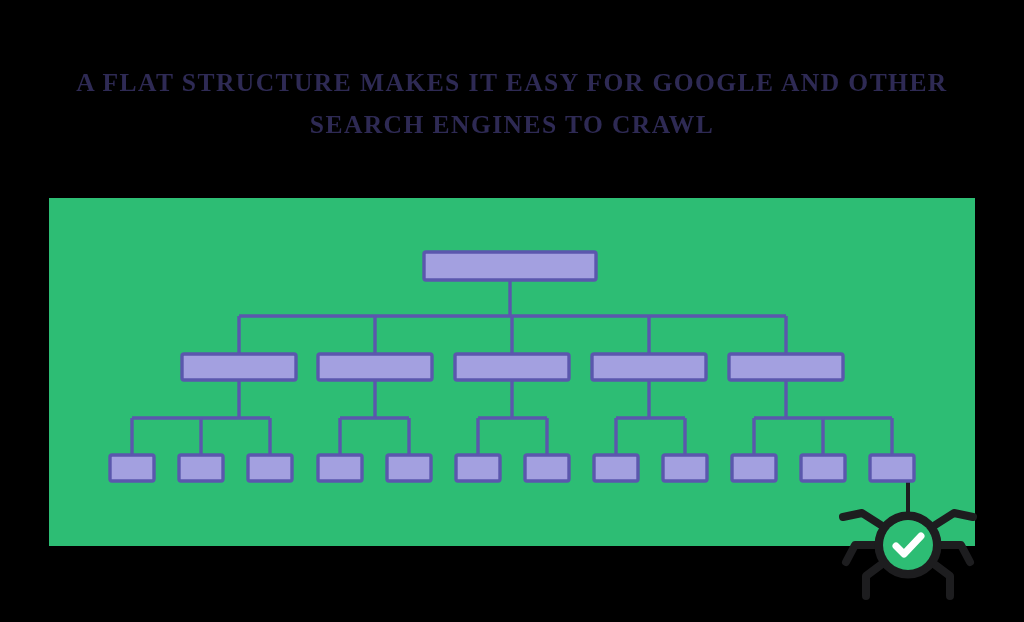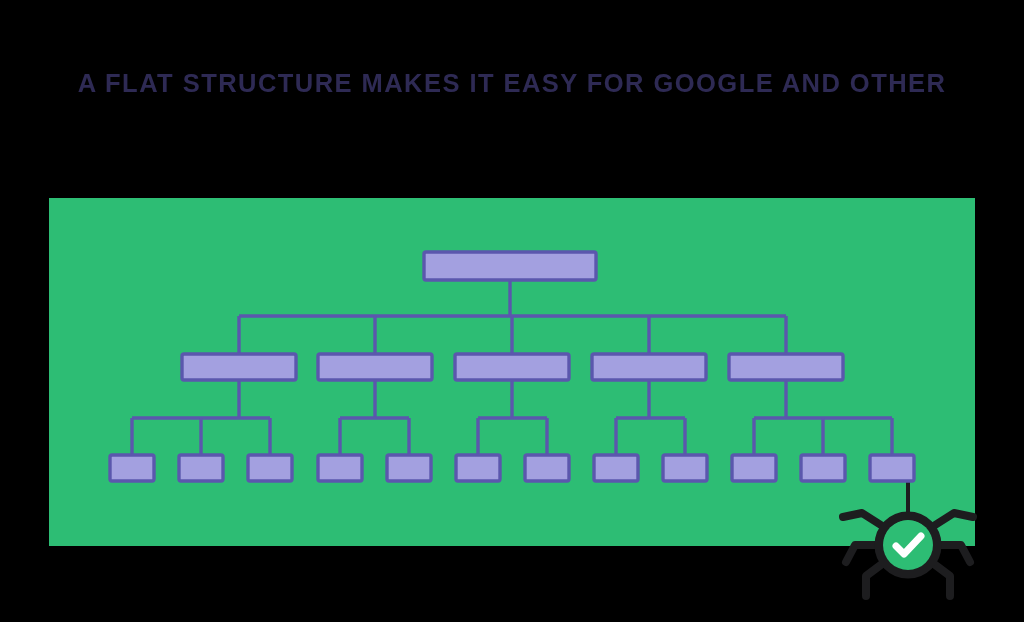--- a/index.html
+++ b/index.html
@@ -28,21 +28,21 @@
   .title-block {
     position: absolute;
     left: 0;
     top: 62px;
     width: 1024px;
     text-align: center;
   }
   .title-line {
     display: block;
     color: #2e2a54;
-    font-family: Liberation Sans, sans-serif;
+    font-family: Liberation Serif, serif;
     font-weight: bold;
     font-size: 25.5px;
     letter-spacing: 1.45px;
     line-height: 42px;
     text-transform: uppercase;
     white-space: nowrap;
   }
 
   
   .green-panel {
@@ -107,20 +107,21 @@
     fill: none;
   }
 </style>
 </head>
 <body>
 
 <div id="infographic">
 
   <div class="title-block">
     <span class="title-line">A flat structure makes it easy for Google and other</span>
+    <span class="title-line">search engines to crawl</span>
   </div>
 
   <div class="green-panel"></div>
 
   <div class="diagram-layer">
     <svg width="1024" height="622" viewBox="0 0 1024 622" xmlns="http://www.w3.org/2000/svg">
 
       <g>
         <path class="connector" d="M510,280 L510,316"></path>
         <path class="connector" d="M239,316 L786,316"></path>

